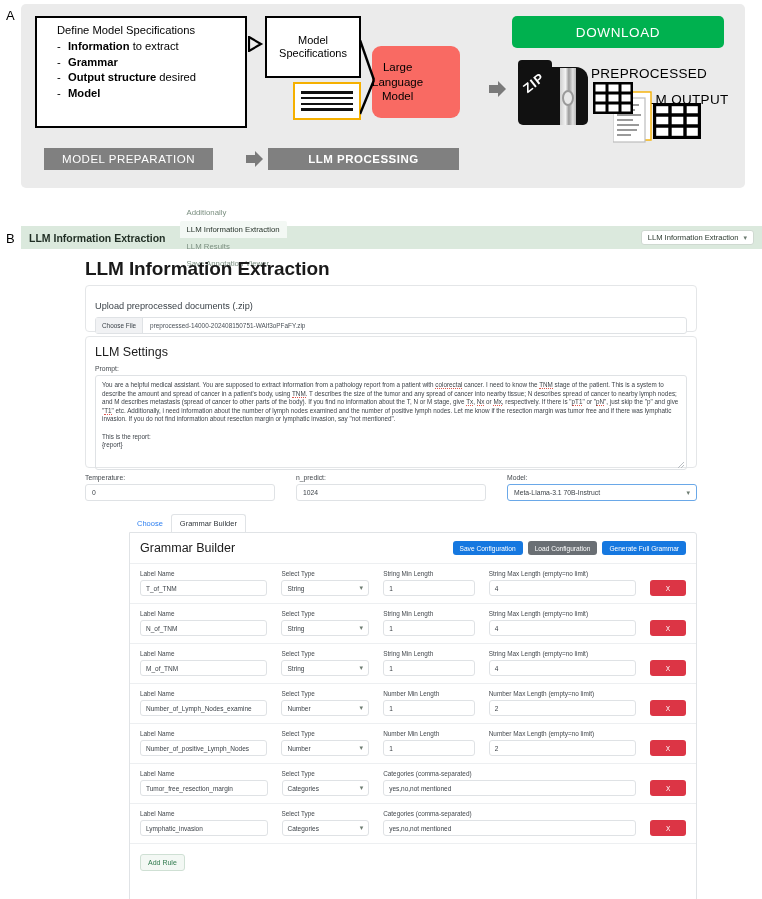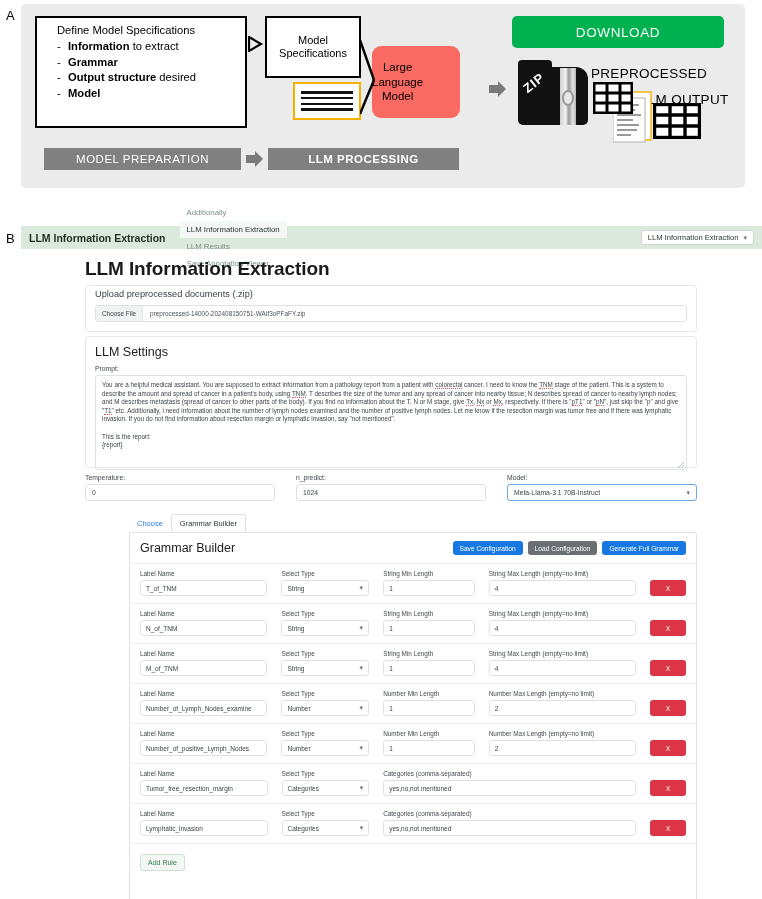--- a/index.html
+++ b/index.html
@@ -98,21 +98,21 @@
 
   #preprocessed-label { left:591px; top:66px; font-size:13.5px; color:#000; letter-spacing:0.3px; }
   #llmoutput-label { left:640px; top:92px; font-size:13.5px; color:#000; letter-spacing:0.3px; }
 
   .grid-icon { position:absolute; }
   #grid-pre { left:593px; top:82px; }
   #grid-out { left:653px; top:103px; }
   #doc-stack { left:613px; top:90px; }
 
   #band-prep {
-    left:44px; top:148px; width:197px; height:22px;
+    left:44px; top:148px; width:169px; height:22px;
     background:#808080; display:flex; align-items:center; justify-content:center;
   }
   #band-proc {
     left:268px; top:148px; width:191px; height:22px;
     background:#808080; display:flex; align-items:center; justify-content:center;font-weight:bold;
   }
   .band-text { color:#fff; font-size:11.5px; letter-spacing:0.5px; }
   #arrow3 { left:246px; top:150px; }
 
   
@@ -135,21 +135,21 @@
   .caret { font-size:7px; color:#6d7c71; }
 
   #page-title {
     position:absolute; left:64px; top:32px; font-size:19px; font-weight:bold; color:#1a1a1a;
     letter-spacing:-0.1px;
   }
 
   .card {
     position:absolute; background:#fff; border:1px solid #e4e6e8; border-radius:4px;
   }
-  #upload-card { left:64px; top:59px; width:612px; height:47px; padding:3px 9px; }
+  #upload-card { left:64px; top:59px; width:612px; height:47px; padding:15px 9px; }
   .card-label { font-size:9.2px; color:#3b4248; }
   #file-row {
     margin-top:6px; height:17px; border:1px solid #dfe2e5; border-radius:3px;
     display:flex; align-items:center; background:#fff;
   }
   #choose-file-btn {
     height:15px; background:#f1f2f4; border-right:1px solid #dfe2e5;
     display:flex; align-items:center; padding:0 6px; font-size:6.4px; color:#3b4248;
   }
   #file-name { padding-left:7px; font-size:6.4px; color:#4a5158; }

